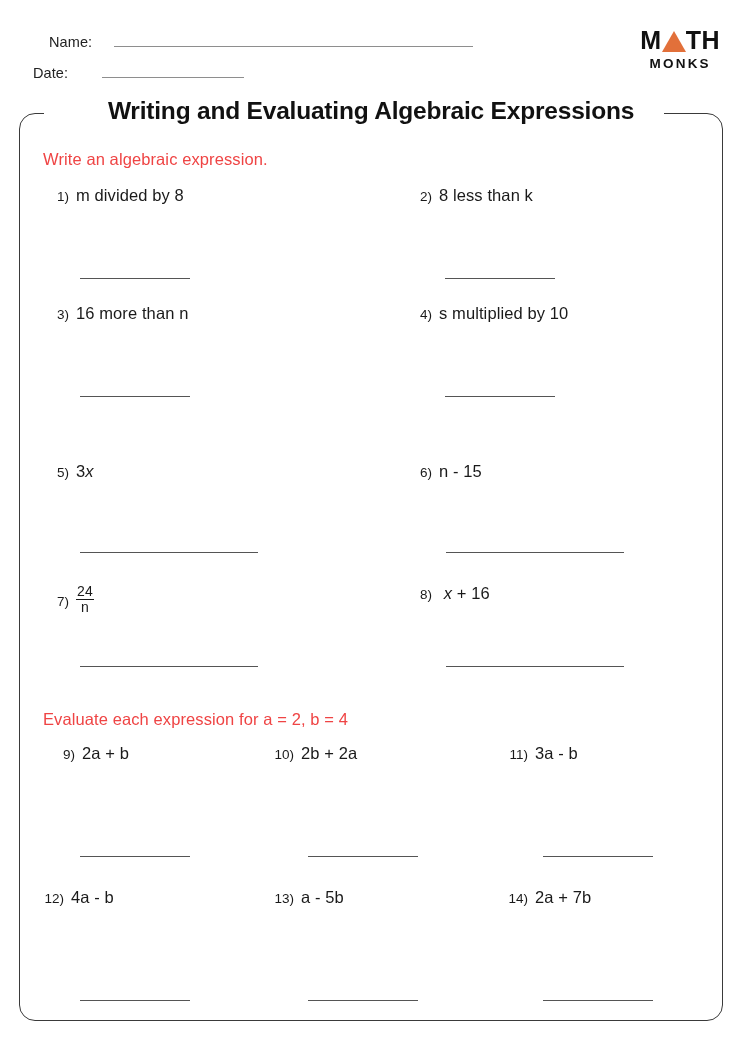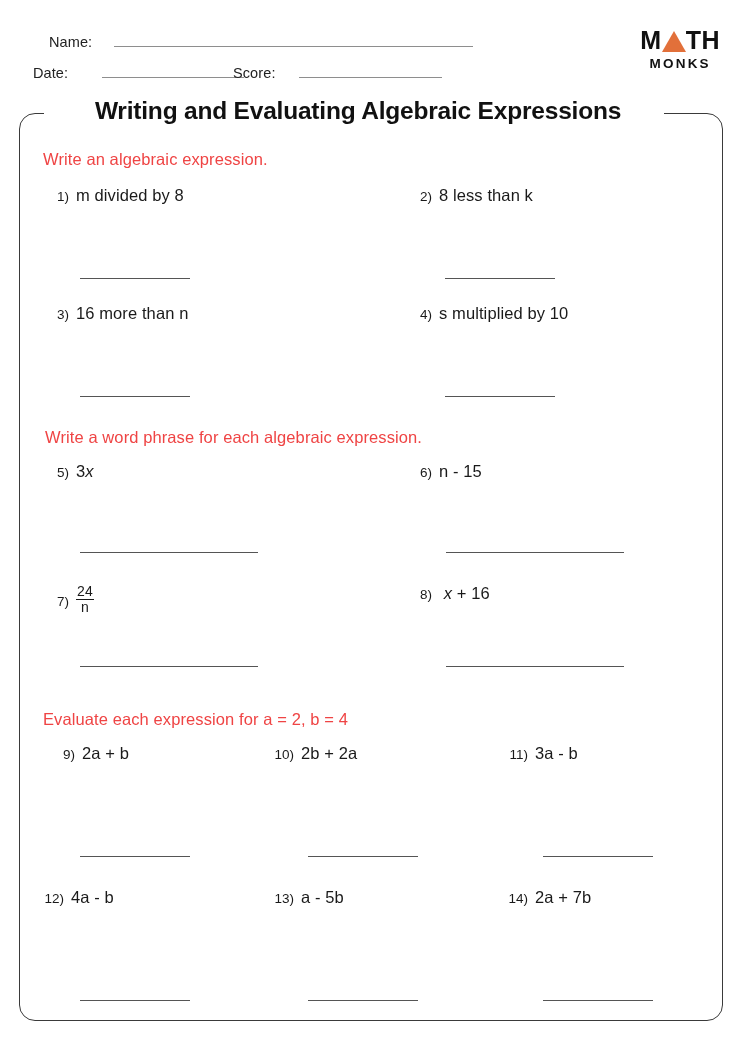--- a/index.html
+++ b/index.html
@@ -102,21 +102,21 @@
   .title-gap {
     position: absolute;
     left: 44px;
     top: 104px;
     width: 620px;
     height: 20px;
     background: #ffffff;
   }
   .title {
     position: absolute;
-    left: 3px;
+    left: 16px;
     top: 97px;
     width: 710px;
     text-align: center;
     font-size: 24.5px;
     font-weight: bold;
     letter-spacing: -0.2px;
     color: #111111;
     white-space: nowrap;
   }
 
@@ -177,24 +177,20 @@
   <div class="field-row" id="name-row">
     <span class="label">Name:</span>
     <span class="rule"></span>
   </div>
 
   <div class="field-row" id="date-row">
     <span class="label">Date:</span>
     <span class="rule"></span>
   </div>
 
-  <div class="field-row" id="score-row">
-    <span class="label">Score:</span>
-    <span class="rule"></span>
-  </div>
 
   <div class="logo">
     <div class="logo-math">
       <span>M</span>
       <span class="logo-tri"></span>
       <span>TH</span>
     </div>
     <div class="logo-monks">MONKS</div>
   </div>
 </div>
@@ -224,21 +220,20 @@
     <span class="q-text">16 more than n</span>
   </div>
   <div class="ans-line" style="left:80px; top:396px; width:110px;"></div>
 
   <div class="question" style="left:420px; top:304px;">
     <span class="q-num">4)</span>
     <span class="q-text">s multiplied by 10</span>
   </div>
   <div class="ans-line" style="left:445px; top:396px; width:110px;"></div>
 
-  <div class="section-heading" style="left:45px; top:428px;">Write a word phrase for each algebraic expression.</div>
 
   <div class="question" style="left:57px; top:462px;">
     <span class="q-num">5)</span>
     <span class="q-text"><span>3</span><span class="ital">x</span></span>
   </div>
   <div class="ans-line" style="left:80px; top:552px; width:178px;"></div>
 
   <div class="question" style="left:420px; top:462px;">
     <span class="q-num">6)</span>
     <span class="q-text">n - 15</span>

